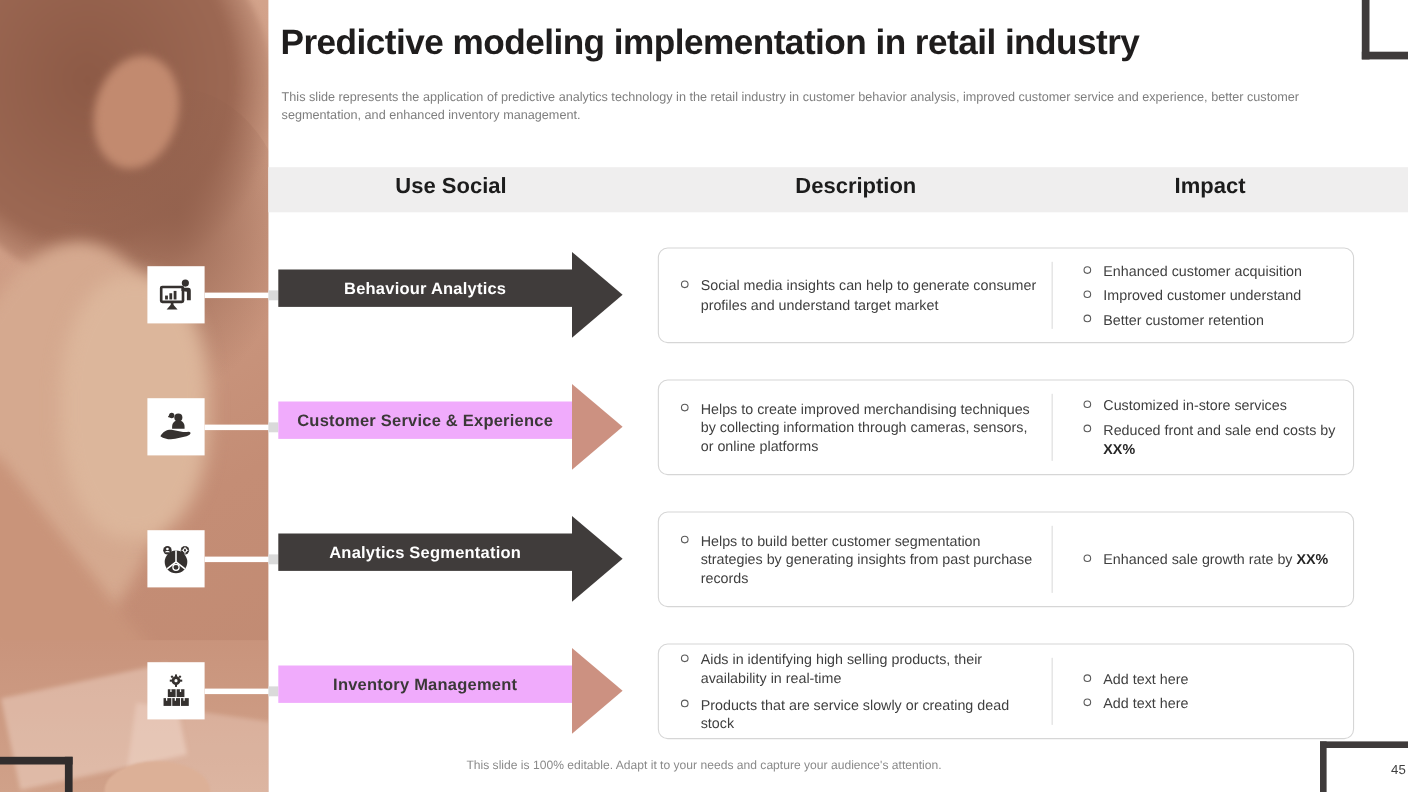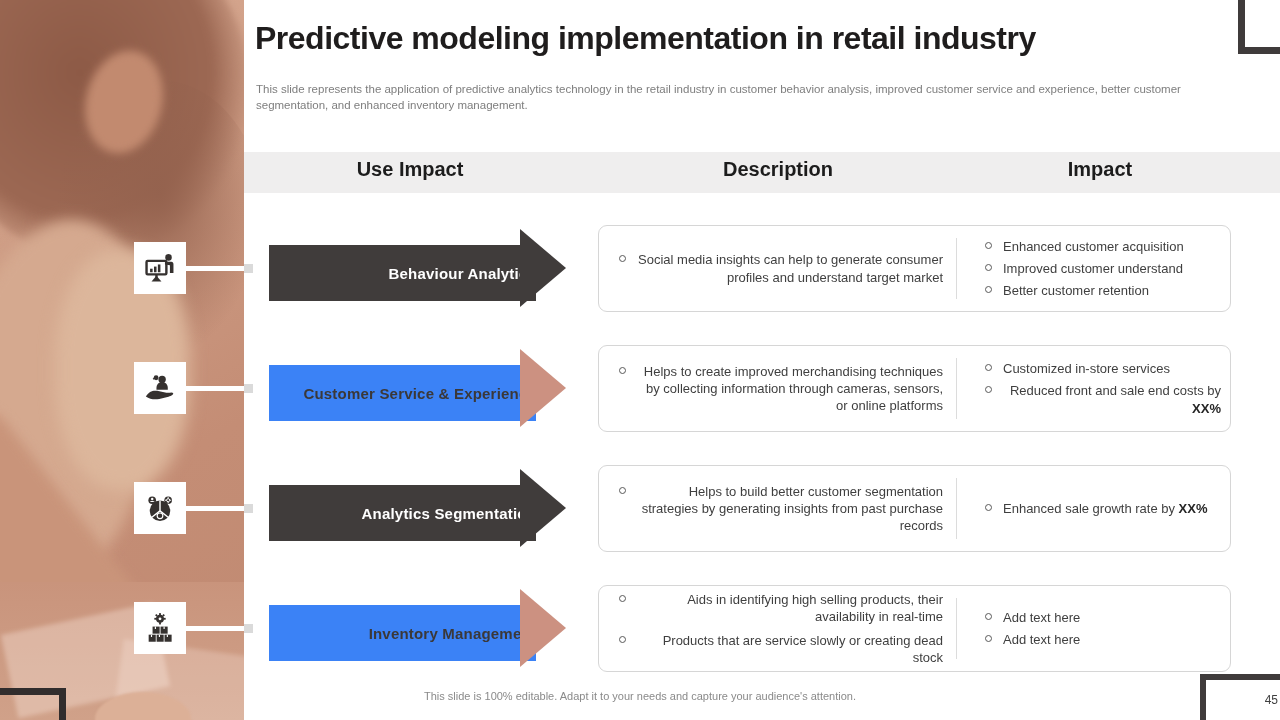--- a/index.html
+++ b/index.html
@@ -63,43 +63,43 @@
   .col-header.uc { left:255px; width:310px; }
   .col-header.de { left:598px; width:360px; }
   .col-header.im { left:955px; width:290px; }
 
   
   .row { position:absolute; left:0; width:1280px; height:87px; }
   .icon-box { position:absolute; left:134px; top:17px; width:52px; height:52px;
     background:#ffffff; display:flex; align-items:center; justify-content:center; }
   .connector { position:absolute; left:186px; top:41px; width:59px; height:5px; background:#ffffff; }
   .connector-node { position:absolute; left:244px; top:39px; width:9px; height:9px; background:#dadada; }
-  .arrow-body { position:absolute; left:253px; top:20px; width:267px; height:56px;
-    display:flex; align-items:center; justify-content:flex-end;margin-left:16px; }
+  .arrow-body { position:absolute; left:253px; top:20px; width:267px; height:34px;
+    display:flex; align-items:center; justify-content:center; }
   .arrow-head { position:absolute; left:520px; top:4px; width:0; height:0;
     border-top:39px solid transparent; border-bottom:39px solid transparent; }
   .theme-dark .arrow-body { background:#403c3b; }
   .theme-dark .arrow-head { border-left:46px solid #403c3b; }
   .theme-dark .arrow-label { color:#ffffff; }
-  .theme-salmon .arrow-body { background:#3b82f6; }
+  .theme-salmon .arrow-body { background:#f0abfc; }
   .theme-salmon .arrow-head { border-left:46px solid #cc9181; }
   .theme-salmon .arrow-label { color:#3b3838; }
   .arrow-label { font-size:15px; font-weight:700; letter-spacing:.2px; white-space:nowrap; }
 
   .card { position:absolute; left:598px; top:0; width:633px; height:87px;
     background:#ffffff; border:1px solid #d6d6d6; border-radius:9px; }
   .card-divider { position:absolute; left:357px; top:12px; bottom:12px; width:1px; background:#dcdcdc; }
   .desc-list { position:absolute; left:14px; top:0; height:100%; width:330px;
     display:flex; flex-direction:column; justify-content:center; gap:6px; }
   .impact-list { position:absolute; left:380px; top:0; height:100%; width:242px;
     display:flex; flex-direction:column; justify-content:center; gap:5px; }
   .bullet { display:flex; }
   .bullet-marker { flex:0 0 auto; width:7px; height:7px; border:1.3px solid #5a5a5a;
     border-radius:50%; margin:4px 11px 0 6px; }
-  .bullet-text { font-size:13px; line-height:1.33; color:#3f3f3f;text-align:right; }
+  .bullet-text { font-size:13px; line-height:1.33; color:#3f3f3f; }
   .bullet-text b { color:#262626; }
 
   
   .footer { position:absolute; left:0; top:690px; width:1280px; text-align:center;
     font-size:11px; color:#8a8a8a; }
 
   svg { display:block; }
 </style>
 </head>
 <body>
@@ -122,21 +122,21 @@
   <div class="bracket bracket-tr"></div>
   <div class="bracket bracket-bl"></div>
   <div class="bracket bracket-br">
     <span>45</span>
   </div>
 
   <h1 class="title">Predictive modeling implementation in retail industry</h1>
   <p class="subtitle">This slide represents the application of predictive analytics technology in the retail industry in customer behavior analysis, improved customer service and experience, better customer segmentation, and enhanced inventory management.</p>
 
   <div class="header-band"></div>
-  <div class="col-header uc">Use Impact</div>
+  <div class="col-header uc">Use Social</div>
   <div class="col-header de">Description</div>
   <div class="col-header im">Impact</div>
 
   <div class="row theme-dark" style="top:225px">
     <div class="icon-box">
       <span>
         <svg width="34" height="34" viewBox="0 0 48 48" fill="none">
           <rect x="5" y="14" width="28" height="19" rx="1.5" stroke="#35312f" stroke-width="3.4"></rect>
           <rect x="10" y="25" width="3.6" height="5" fill="#35312f"></rect>
           <rect x="15.5" y="22" width="3.6" height="8" fill="#35312f"></rect>

